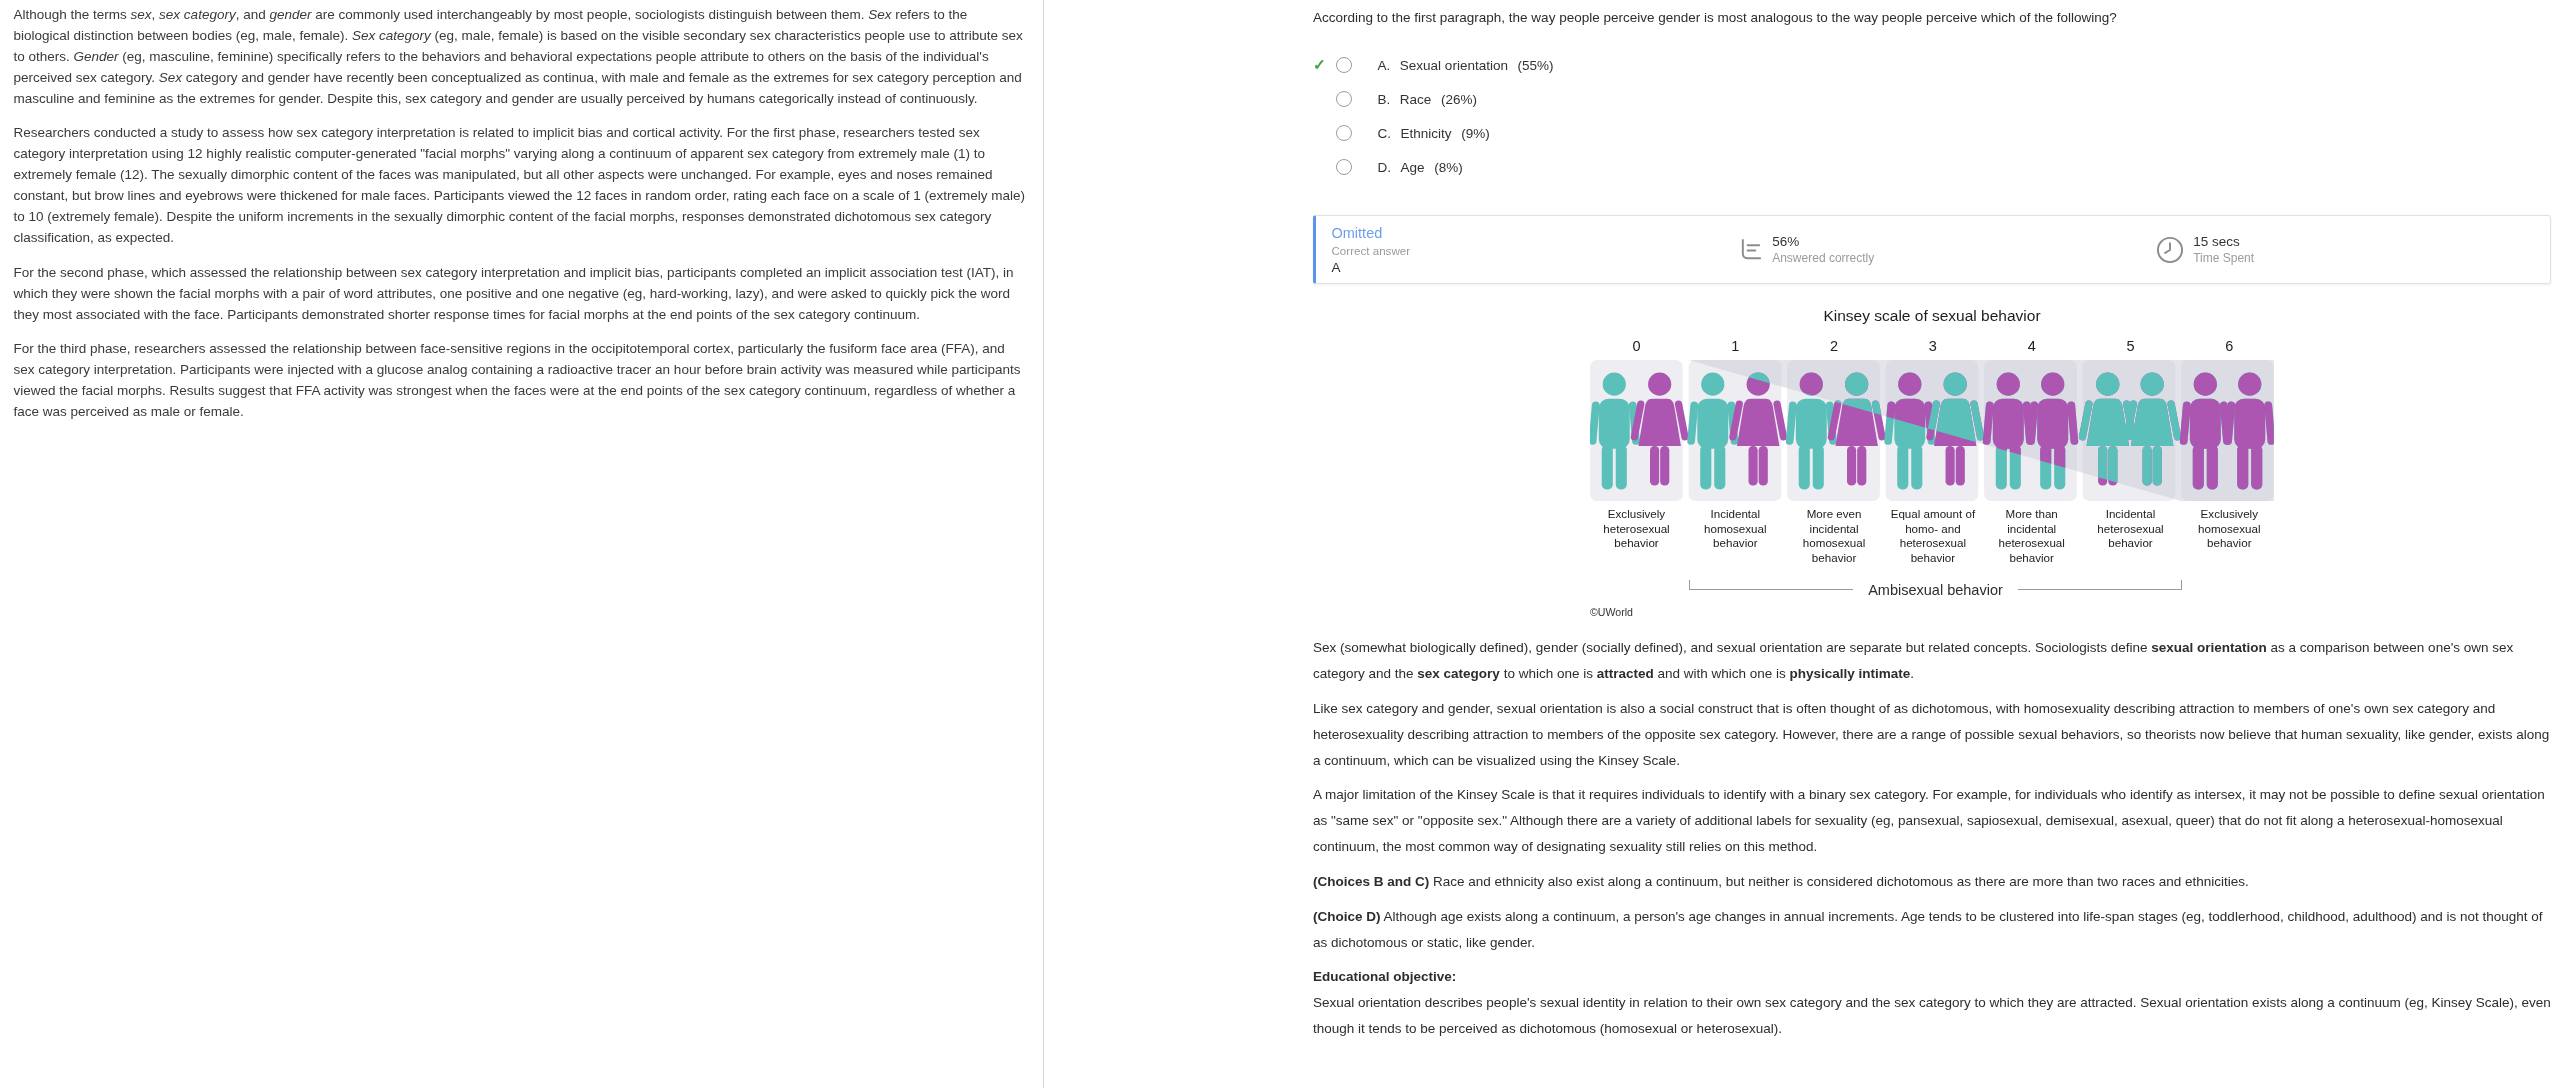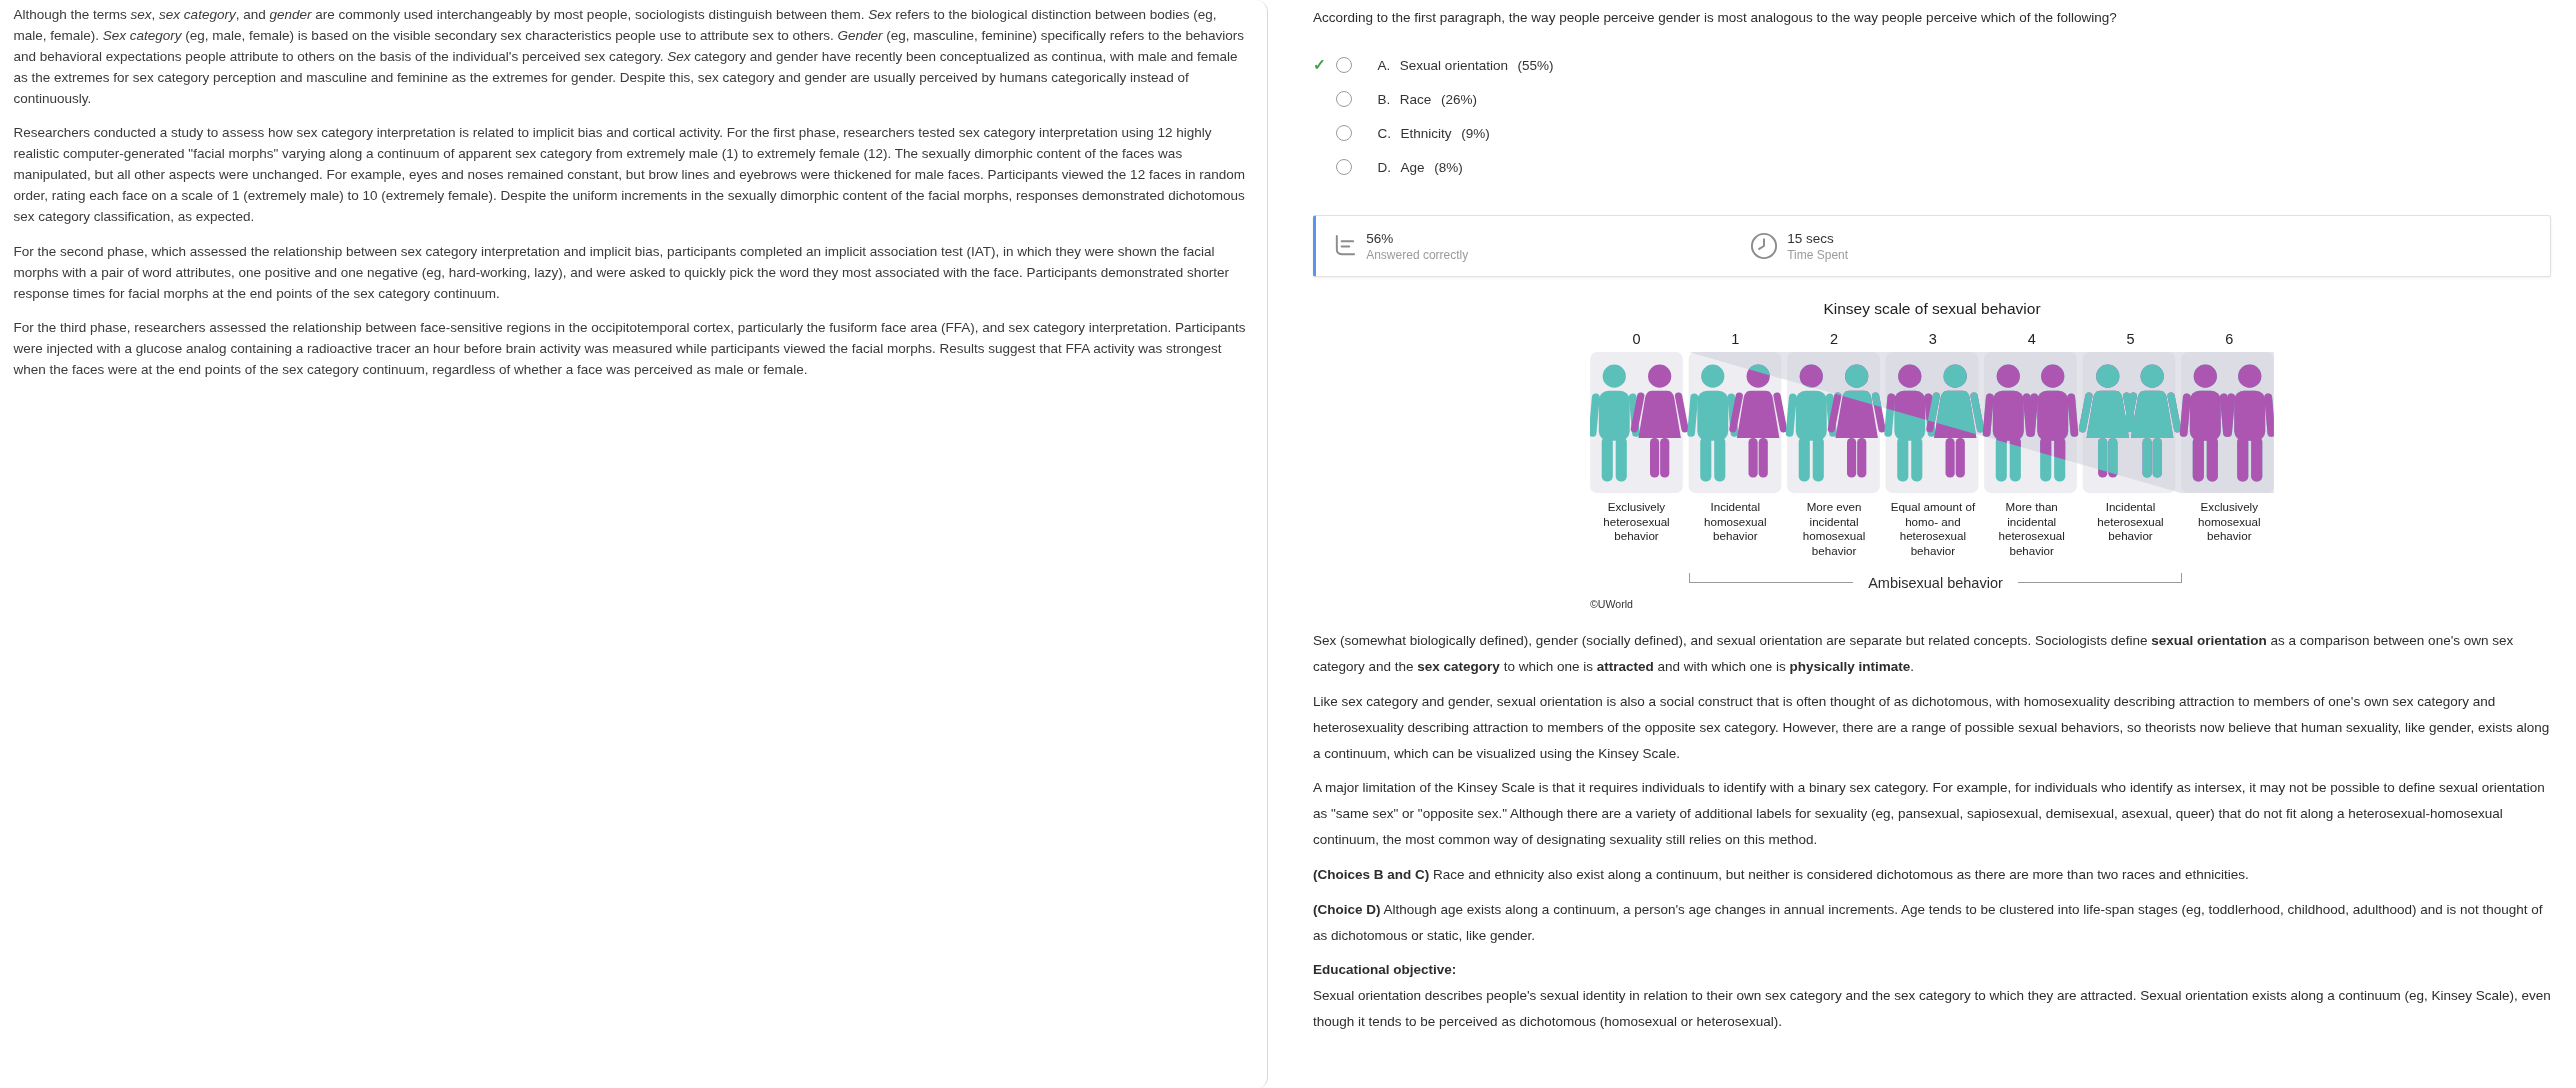--- a/index.html
+++ b/index.html
@@ -5,23 +5,23 @@
   html,body{margin:0;padding:0;}
   body{
     width:2576px;height:1089px;position:relative;background:#fff;
     font-family:"Liberation Sans", sans-serif;color:#3a3a3a;overflow:hidden;
   }
   .i{font-style:italic;}
   .b{font-weight:bold;}
 
   
   .left-pane{
-    position:absolute;left:0;top:0;width:1268px;height:1089px;
+    position:absolute;left:0;top:0;width:1044px;height:1089px;
     border-right:1px solid #d8d8d8;box-sizing:border-box;
-    padding:3.9px 16.4px 0 13.5px;background:#fff;border-radius:12px;
+    padding:3.9px 16.4px 0 13.5px;background:#fff;
   }
   .psg-p{margin:0 0 13.5px 0;font-size:13.5px;line-height:21px;color:#3a3a3a;}
 
   
   .right-pane{
     position:absolute;left:1269px;top:0;width:1307px;height:1089px;
     box-sizing:border-box;padding:3.9px 25px 0 44px;background:#fff;
   }
   .question-text{font-size:13.5px;line-height:19.3px;color:#2d2d2d;margin-top:3.9px;}
 
@@ -127,20 +127,25 @@
       <div class="opt-row">
       <span class="opt-check">✓</span>
       <span class="opt-radio"></span>
       <span class="opt-letter">D.</span>
       <span class="opt-text">Age</span>
       <span class="opt-pct">(8%)</span>
     </div>
     </div>
 
   <div class="stats-box">
+    <div class="stats-result">
+      <div class="stats-status">Omitted</div>
+      <div class="stats-ca-label">Correct answer</div>
+      <div class="stats-ca-value">A</div>
+    </div>
     <div class="stats-metric stats-pct">
       <svg class="metric-icon" width="26" height="26" viewBox="0 0 27 27" fill="none">
         <path d="M5 3 V17 Q5 22 10 22 H23" stroke="#8c8c8c" stroke-width="2" stroke-linecap="round"></path>
         <line x1="10" y1="8.5" x2="22" y2="8.5" stroke="#8c8c8c" stroke-width="2" stroke-linecap="round"></line>
         <line x1="10" y1="14" x2="18" y2="14" stroke="#8c8c8c" stroke-width="2" stroke-linecap="round"></line>
       </svg>
       <div>
         <div class="m-val">56%</div>
         <div class="m-label">Answered correctly</div>
       </div>

